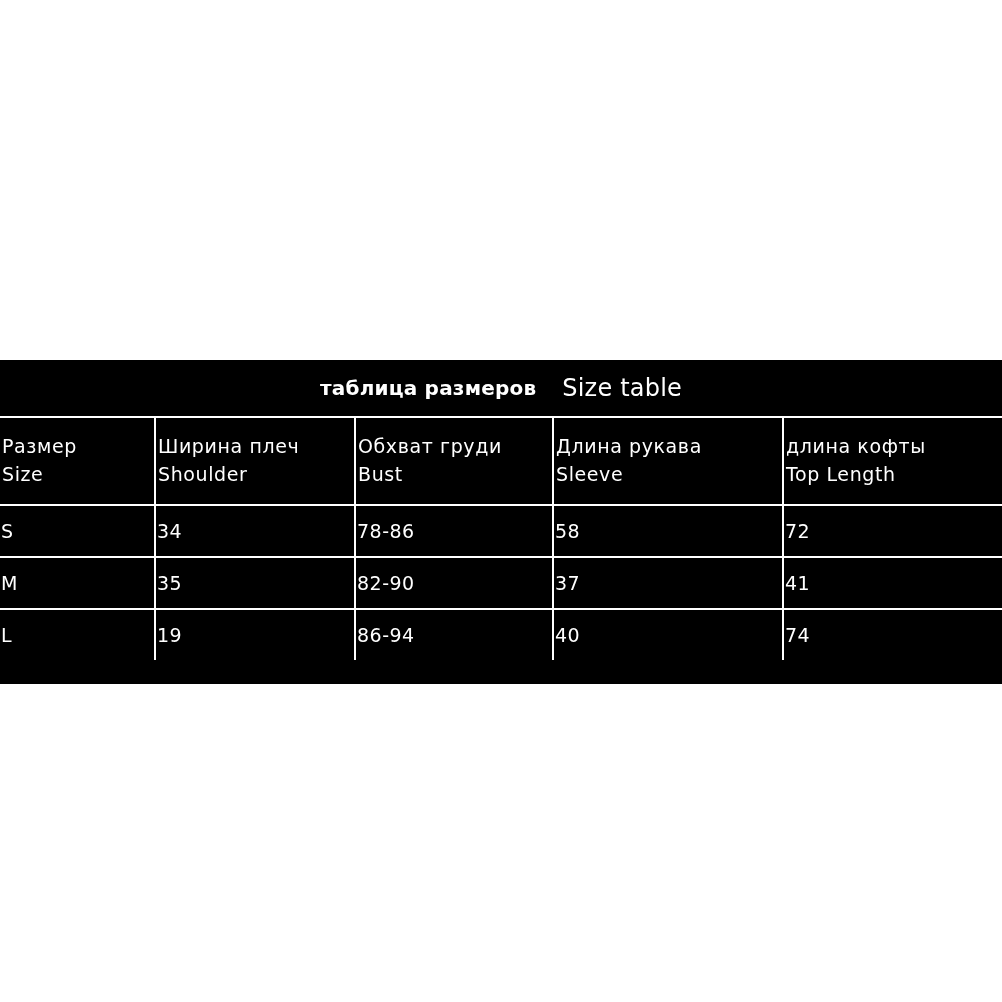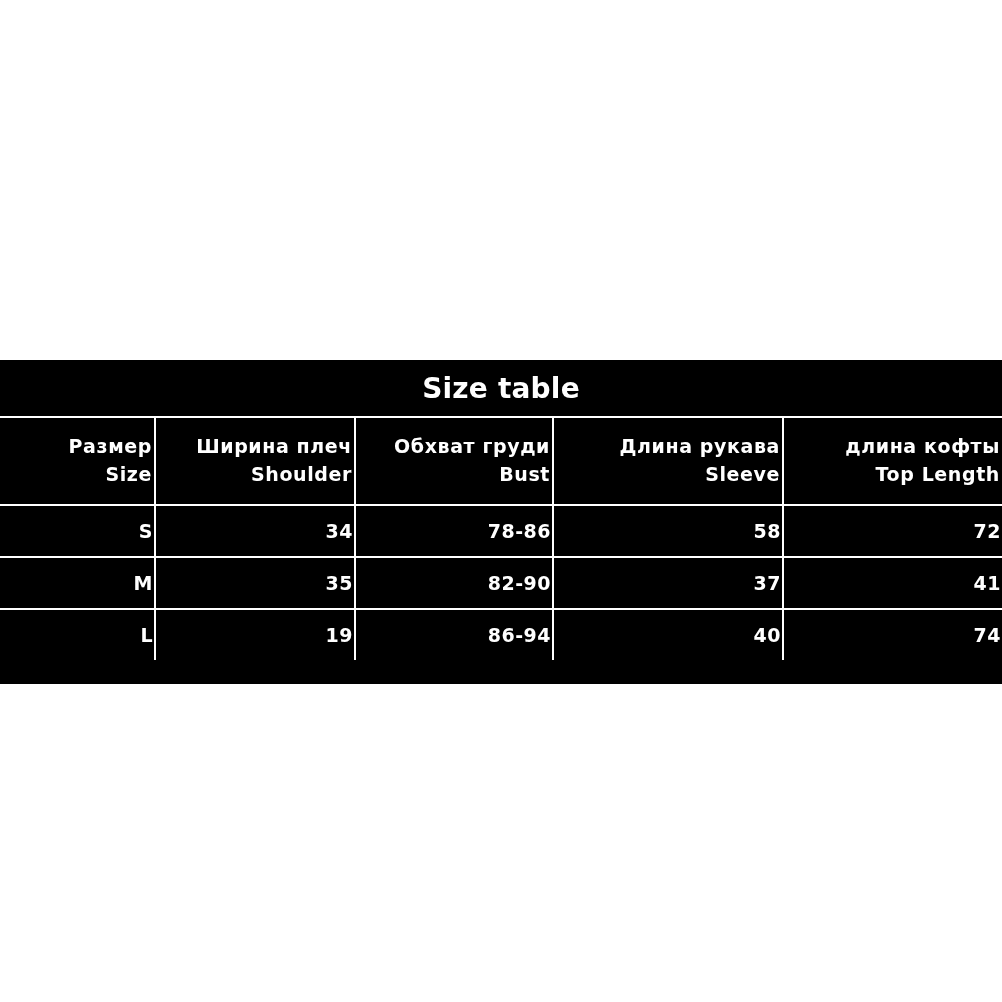--- a/index.html
+++ b/index.html
@@ -35,36 +35,36 @@
     justify-content: center;
     gap: 26px;
     color: #ffffff;
   }
   .table-title .ru {
     font-size: 20px;
     font-weight: bold;
     letter-spacing: 0.2px;
   }
   .table-title .en {
-    font-size: 28px;
-    font-weight: bold;
+    font-size: 24px;
+    font-weight: normal;
     letter-spacing: 0.2px;
   }
   table.size-table {
     width: 1002px;
     border-collapse: collapse;
     table-layout: fixed;
     color: #ffffff;
   }
   table.size-table th,
   table.size-table td {
     border: 2px solid #ffffff;
-    text-align: right;
+    text-align: left;
     vertical-align: middle;
-    font-weight: bold;
+    font-weight: normal;
   }
   table.size-table tr.header-row th {
     height: 78px;
     padding: 4px 2px;
     font-size: 19px;
     line-height: 1.45;
   }
   table.size-table tr.header-row th .ru-line {
     display: block;
     letter-spacing: 0.6px;
@@ -95,20 +95,21 @@
   col.c-top     { width: 219px; }
 </style>
 </head>
 <body>
 
 <div class="page">
 
   <div class="size-table-block">
 
     <div class="table-title">
+      <span class="ru">таблица размеров</span>
       <span class="en">Size table</span>
     </div>
 
     <table class="size-table">
       <colgroup>
         <col class="c-size">
         <col class="c-shoulder">
         <col class="c-bust">
         <col class="c-sleeve">
         <col class="c-top">

